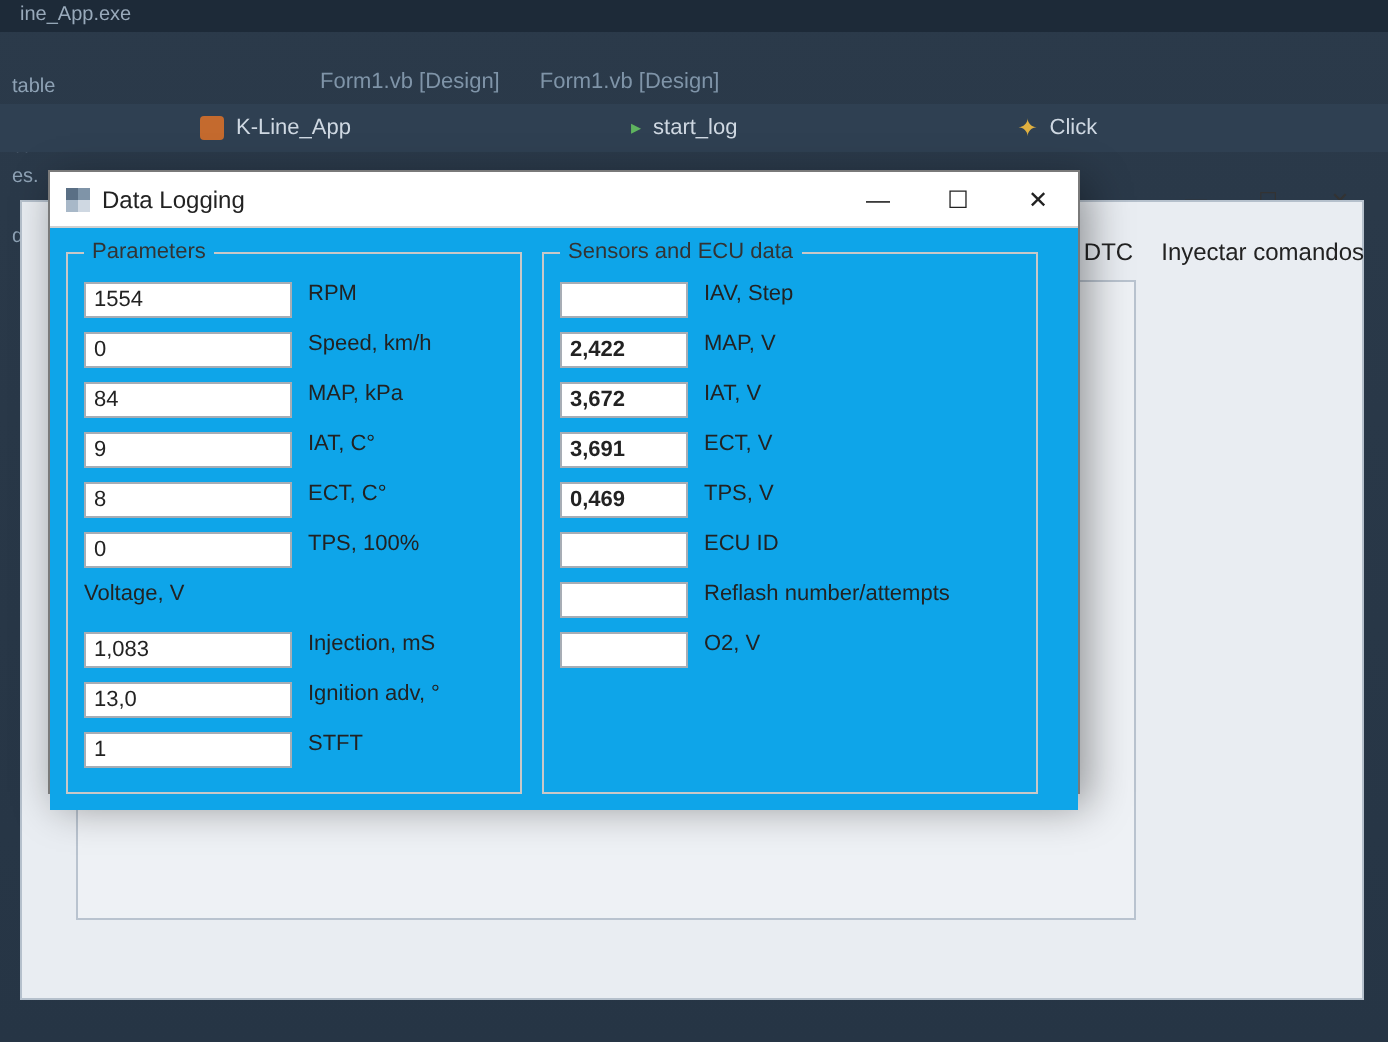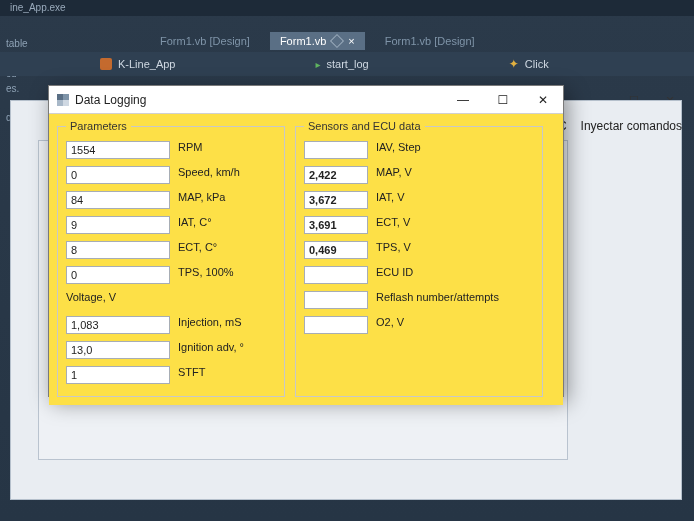--- a/index.html
+++ b/index.html
@@ -57,36 +57,36 @@
   .inner-panel {
     position:absolute; left:38px; top:140px; width:530px; height:320px;
     border:1px solid #b9c3cf; background:#eef1f5;
   }
 
   
   .dlg {
     position: absolute; left: 24px; top: 85px; width: 516px; height: 312px;
     background: #f0f0f0; border: 1px solid #7a7a7a;
     box-shadow: 4px 6px 20px rgba(0,0,0,0.4);
-    display:flex; flex-direction:column;margin-left:24px;
+    display:flex; flex-direction:column;
   }
   .dlg-titlebar {
     height: 28px; background:#fff; display:flex; align-items:center;
     border-bottom:1px solid #d0d0d0; padding-left:8px;
   }
   .dlg-title { font-size:12px; color:#222; flex:1; display:flex; align-items:center; gap:6px;}
   .dlg-ctrls { display:flex; }
   .dlg-ctrl {
     width:40px; height:28px; display:flex; align-items:center; justify-content:center;
     font-size:12px; color:#222;
   }
 
   .dlg-body {
     flex:1; display:flex; padding:6px 8px 8px 8px; gap:10px;
-    background:#fde047;
+    background:#0ea5e9;
   }
   fieldset.group {
     border:1px solid #c8c8c8; padding:6px 8px 8px 8px;
     font-size:11px; color:#444;
   }
   fieldset.group > legend { padding:0 4px; font-size:11px; color:#333; }
   .group-params { width:228px; }
   .group-sensors { width:248px; }
 
   .row {
@@ -121,25 +121,20 @@
   <div class="vs-left">
     <div>table</div>
     <div>men</div>
     <div>cu</div>
     <div>es.</div>
     <div style="margin-top:14px">de herran 🔎</div>
   </div>
 
   <div class="vs-tabs">
     <span class="vs-tab">Form1.vb [Design]</span>
-    <span class="vs-tab-active">
-      <span>Form1.vb</span>
-      <span class="pin"></span>
-      <span>×</span>
-    </span>
     <span class="vs-tab">Form1.vb [Design]</span>
   </div>
 
   <div class="vs-toolbar">
     <span class="vs-tb-item">
       <span class="vs-orange"></span>
       <span>K-Line_App</span>
     </span>
     <span class="vs-tb-item">
       <span class="play-icn">▸</span>

